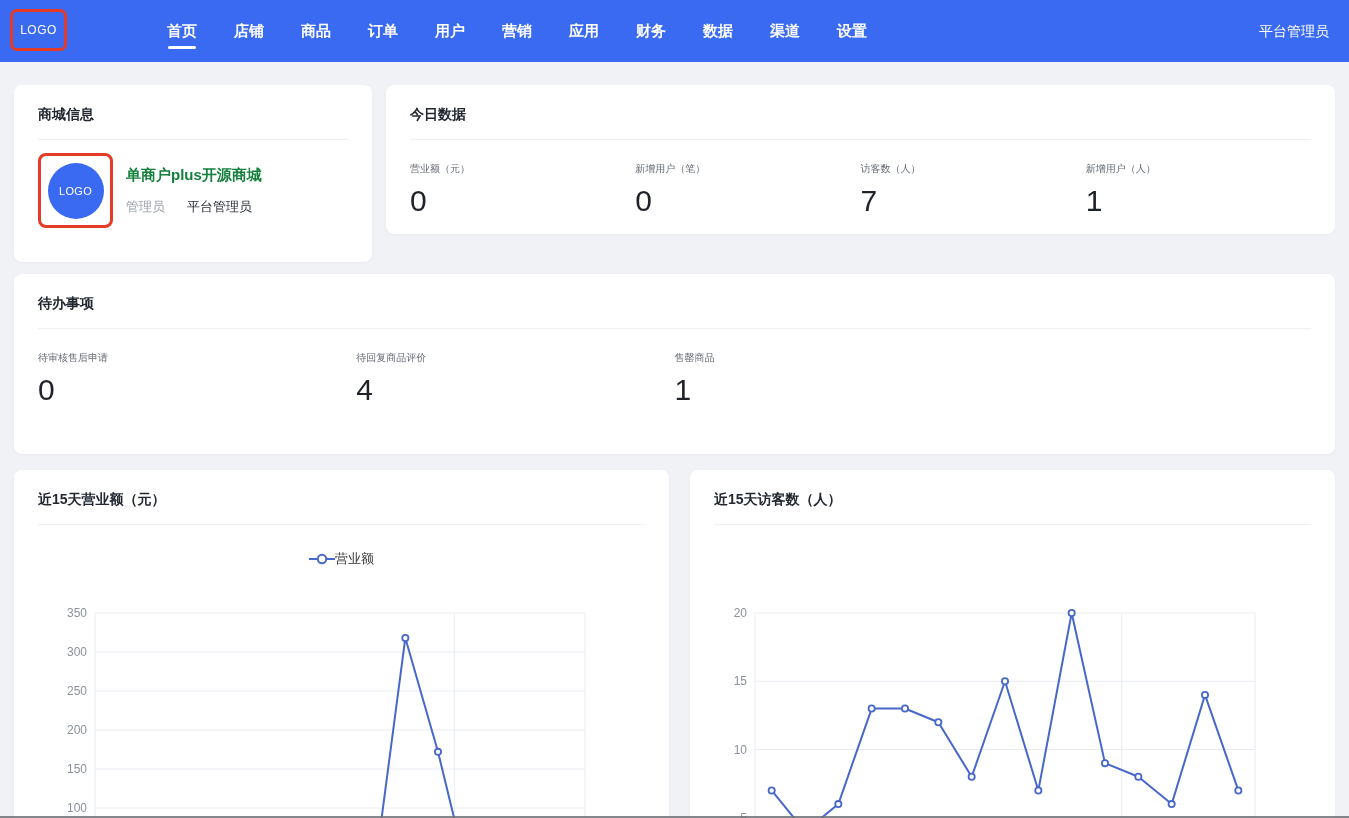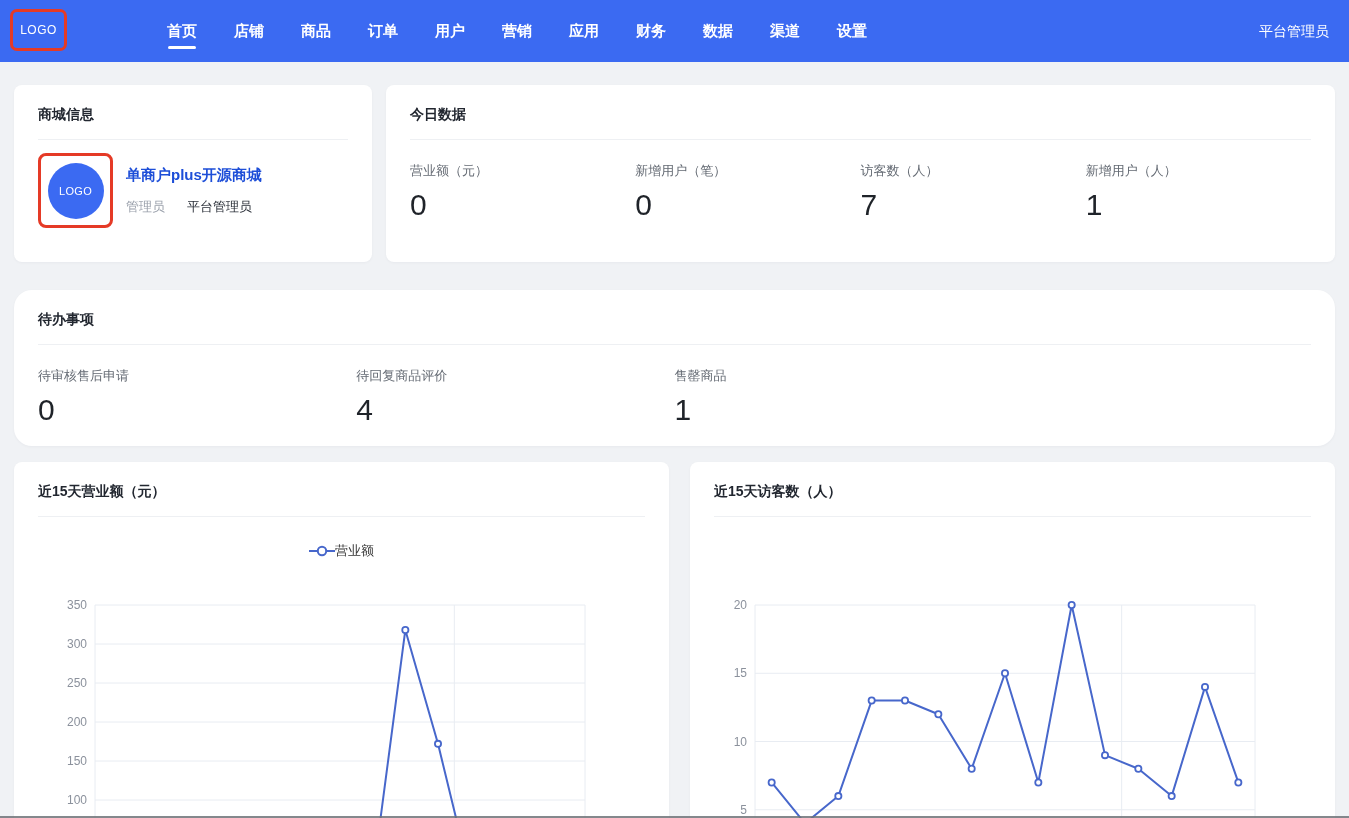--- a/index.html
+++ b/index.html
@@ -44,29 +44,29 @@
   .avatar-annotation{
     width:75px;height:75px;border:3px solid var(--ann);border-radius:8px;
     display:flex;align-items:center;justify-content:center;flex:none;
   }
   .avatar{
     width:56px;height:56px;border-radius:50%;background:var(--navbar-bg);
     color:#fff;font-size:11px;letter-spacing:.3px;
     display:flex;align-items:center;justify-content:center;
   }
   .mall-meta{margin-left:13px;}
-  .mall-name{font-size:15px;font-weight:700;color:#1d4ed8;}
+  .mall-name{font-size:15px;font-weight:700;color:#15803d;}
   .mall-roles{margin-top:13px;font-size:13px;display:flex;gap:22px;align-items:center;}
   .role-label{color:#9aa0ab;}
   .role-value{color:#2a2f38;}
   
-  .card-today{flex:1;height:177px;}
-  .card-todo{height:156px;margin-top:28px;border-radius:18px;}
+  .card-today{flex:1;height:149px;}
+  .card-todo{height:180px;margin-top:12px;}
   .stats-grid{display:grid;grid-template-columns:repeat(4,1fr);padding:22px 24px 0;}
-  .stat-label{font-size:13px;color:#646a73;}
+  .stat-label{font-size:10px;color:#646a73;}
   .stat-value{font-size:30px;color:#1f2329;margin-top:8px;font-weight:400;}
   
   .card-chart{height:420px;overflow:hidden;}
   .card-chart-left{width:655px;flex:none;}
   .card-chart-right{flex:1;}
   .legend-row{margin-top:25px;display:flex;justify-content:center;align-items:center;
     color:#333;font-size:13px;cursor:pointer;}
   .legend-row svg{display:block;}
   .plot-svg{position:absolute;left:0;top:0;pointer-events:none;}
   

